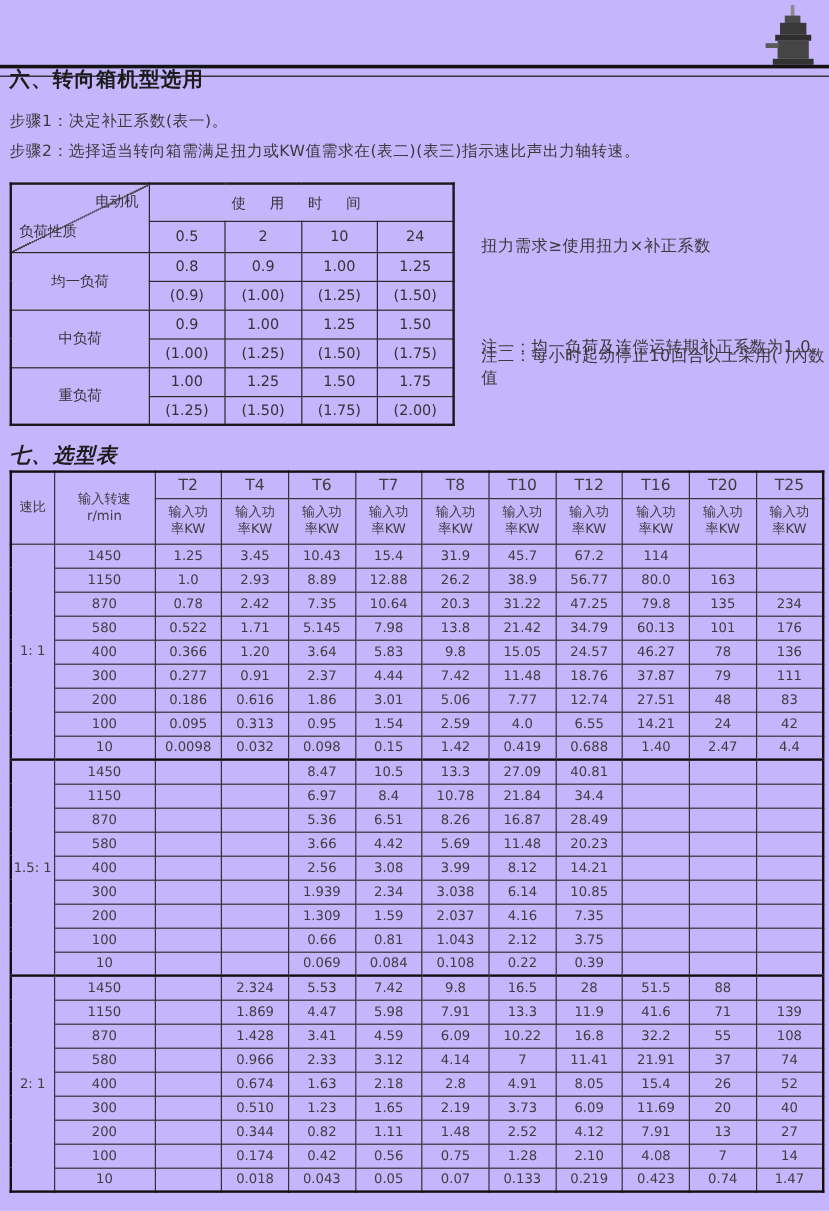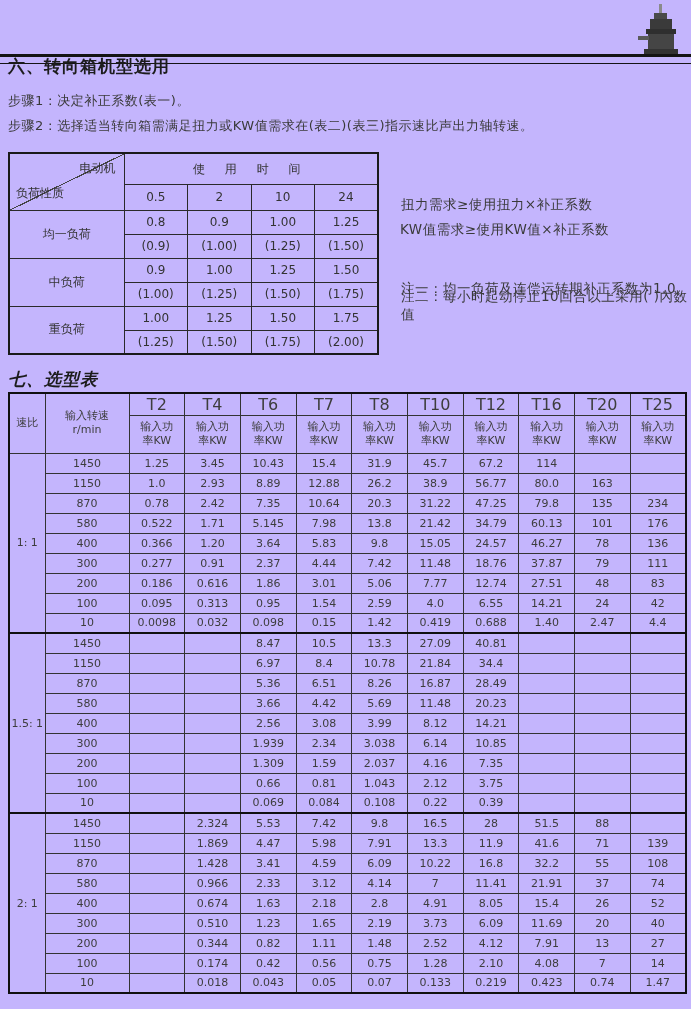--- a/index.html
+++ b/index.html
@@ -48,21 +48,21 @@
 
   
   #selection-table {
     position:absolute; left:8px; top:392px; width:679px;
     border-collapse:collapse; table-layout:fixed;
     border:2px solid #101010; font-size:11px; color:#3d3d3d;
   }
   #selection-table th, #selection-table td {
     border:1px solid #333; text-align:center; font-weight:normal; padding:0;
   }
-  #selection-table thead .model-row th { height:22px; font-size:16px; }
+  #selection-table thead .model-row th { height:22px; font-size:13px; }
   #selection-table thead .power-row th { height:38px; line-height:1.25; }
   #selection-table thead th[rowspan] { font-size:11px; line-height:1.3; }
   #selection-table tbody td { height:20px; }
   #selection-table tbody .section-start td { border-top:2px solid #101010; }
   #selection-table .ratio-cell { font-size:11px; }
 
   
   #gearbox-photo { position:absolute; left:636px; top:4px; width:50px; height:52px; }
 </style>
 </head>
@@ -139,21 +139,20 @@
         <tr>
           <td>(1.25)</td>
           <td>(1.50)</td>
           <td>(1.75)</td>
           <td>(2.00)</td>
         </tr>
       </tbody>
     </table>
 
   <div id="formula-torque" class="side-text">扭力需求≥使用扭力×补正系数</div>
-  <div id="formula-kw" class="side-text">KW值需求≥使用KW值×补正系数</div>
   <div id="note1" class="side-text">注一：均一负荷及连偿运转期补正系数为1.0</div>
   <div id="note2" class="side-text">注二：每小时起动停止10回合以上采用( )內数值</div>
 
   <div id="sec7-title" class="sec-title">七、选型表</div>
 
   <table id="selection-table">
       <colgroup>
         <col style="width: 36px;">
         <col style="width: 84px;">
         <col>

